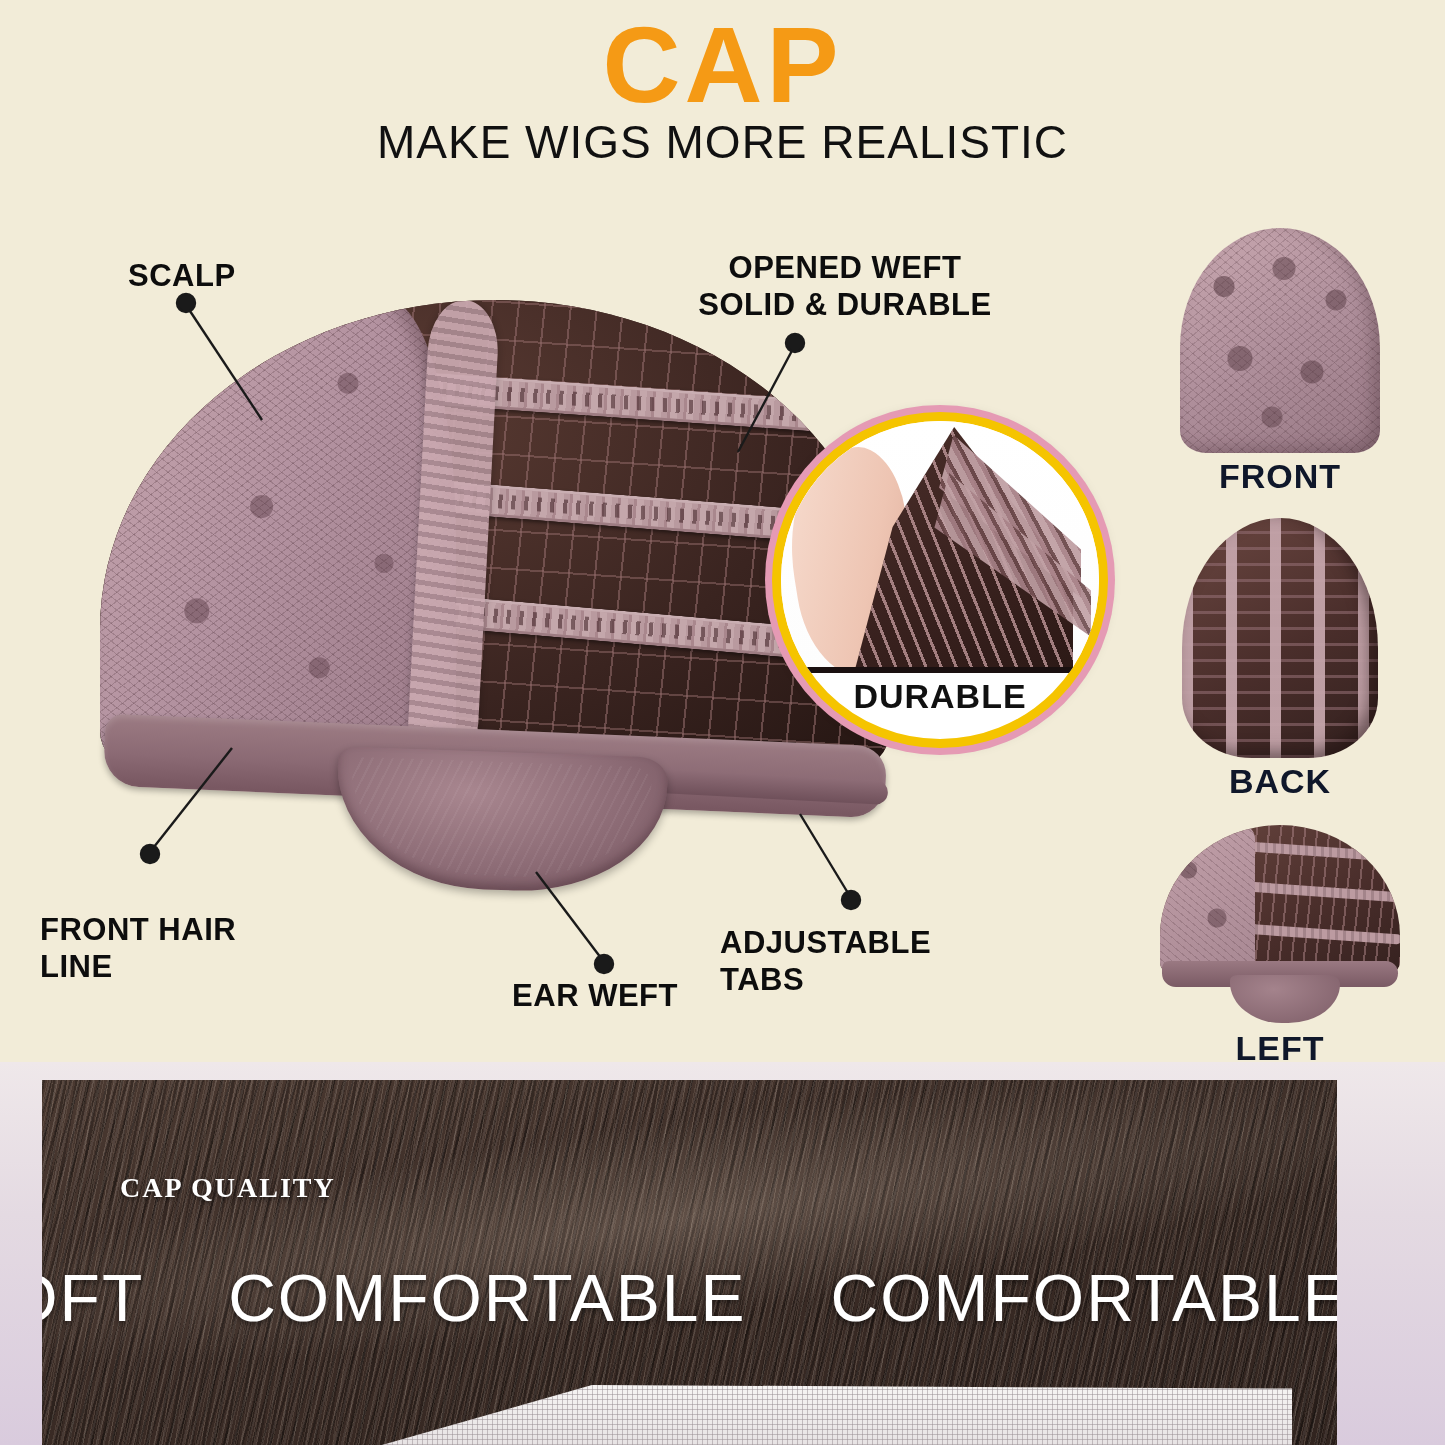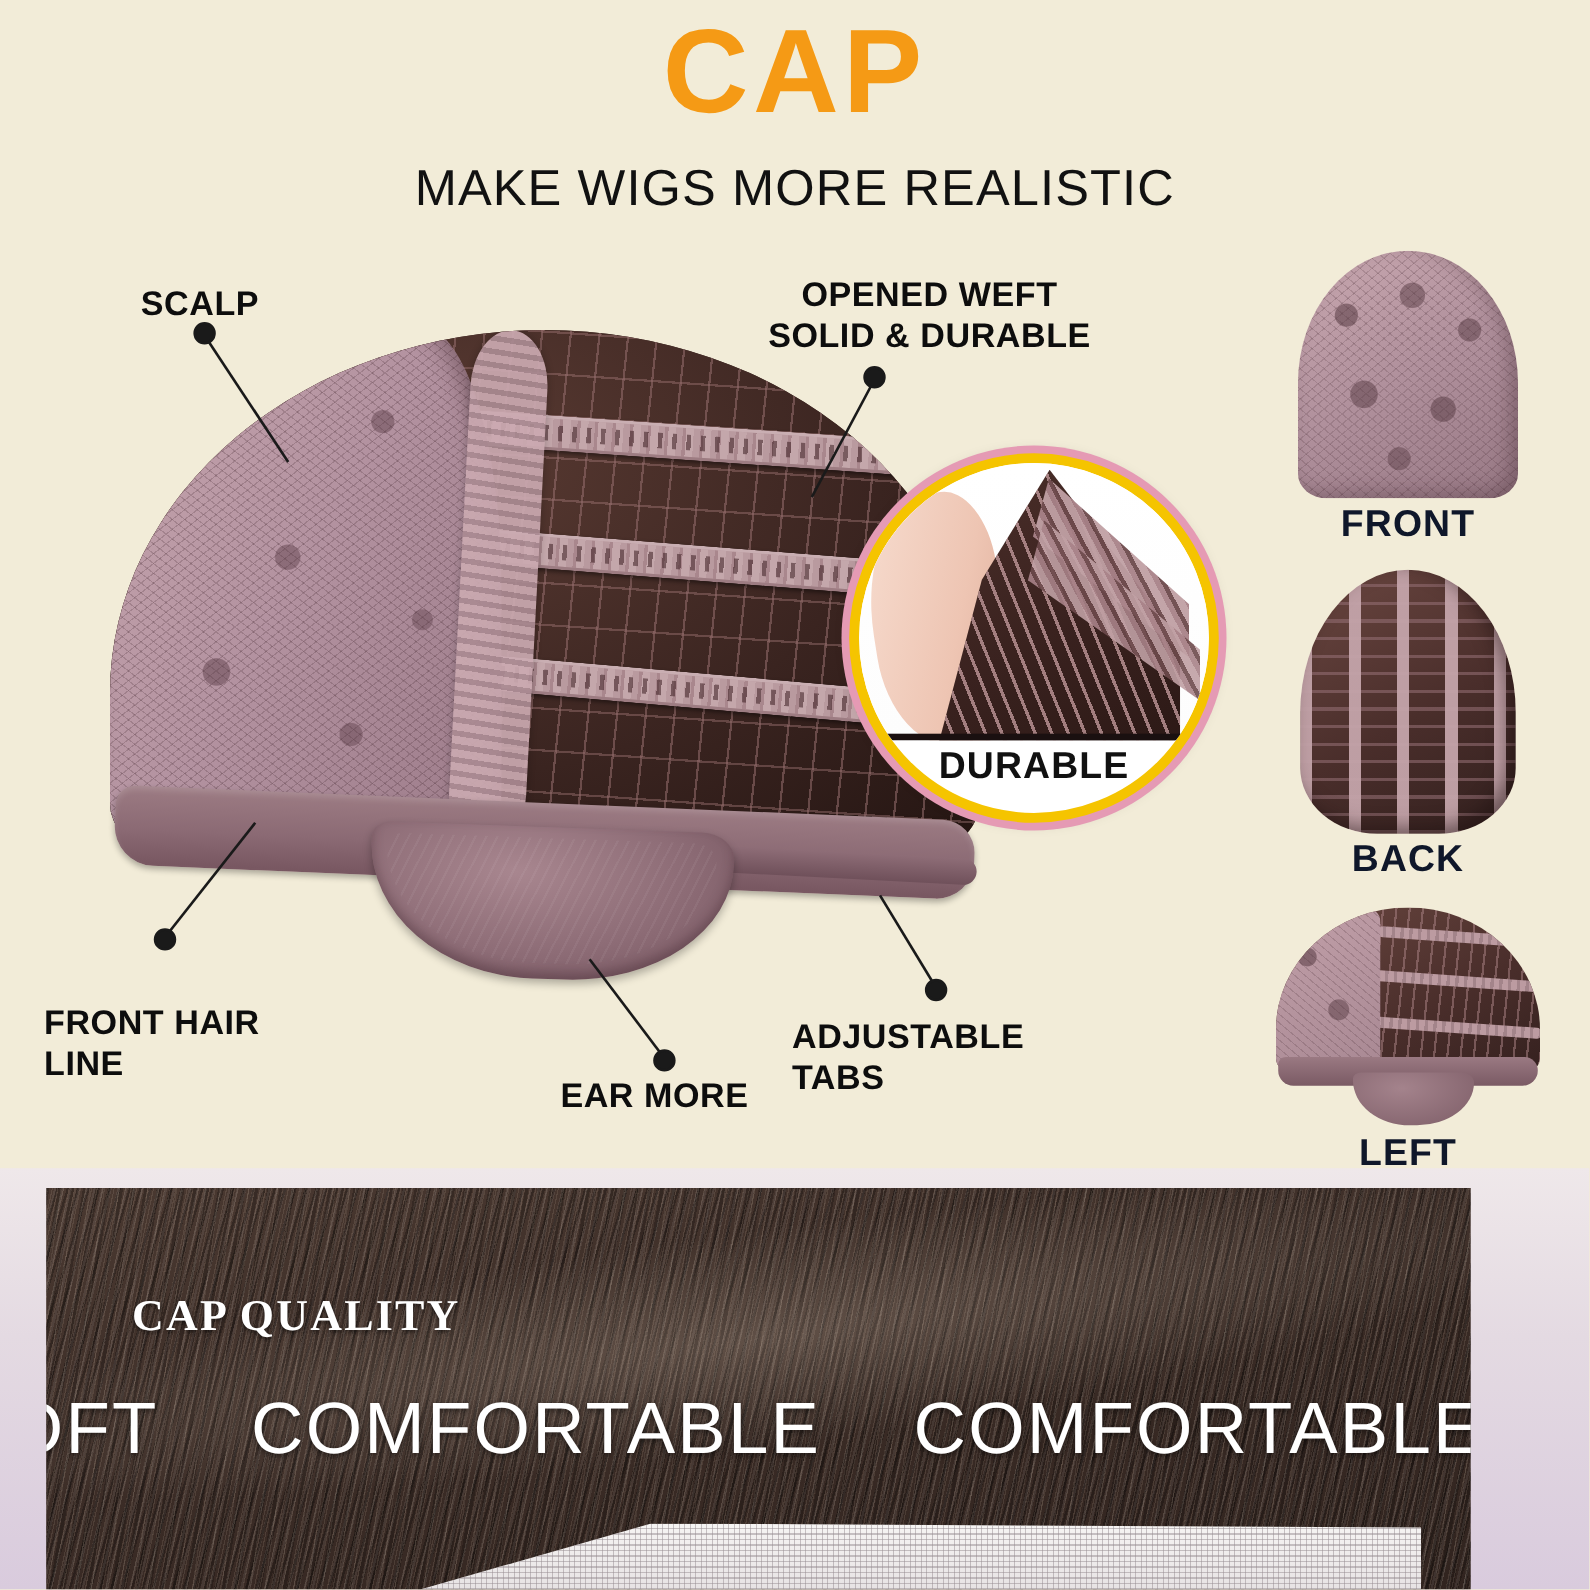--- a/index.html
+++ b/index.html
@@ -13,21 +13,21 @@
   .stage{position:absolute;inset:0;}
 
   
   #title{
     position:absolute;top:8px;left:0;width:100%;
     text-align:center;
     font-size:108px;font-weight:bold;letter-spacing:4px;
     color:#f59a15;line-height:1.05;
   }
   #subtitle{
-    position:absolute;top:143px;left:0;width:100%;
+    position:absolute;top:115px;left:0;width:100%;
     text-align:center;
     font-size:46px;font-weight:400;letter-spacing:1px;
     color:#111;
   }
 
   
   .label{
     position:absolute;
     color:#0d0d0d;
     font-weight:bold;
@@ -281,21 +281,21 @@
     position:absolute;left:250px;bottom:0;width:1000px;height:60px;
     background:
       repeating-linear-gradient(0deg, rgba(150,140,145,.5) 0 1px, rgba(0,0,0,0) 1px 5px),
       repeating-linear-gradient(90deg, rgba(150,140,145,.5) 0 1px, rgba(0,0,0,0) 1px 5px),
       linear-gradient(180deg,#f6f4f3 0%,#e7e3e4 100%);
     clip-path:polygon(9% 100%, 30% 0%, 100% 6%, 100% 100%);
   }
   #cap-quality{
     position:absolute;left:78px;top:92px;
     color:#ffffff;font-family:"Liberation Serif",serif;
-    font-weight:bold;font-size:40px;letter-spacing:2px;
+    font-weight:bold;font-size:28px;letter-spacing:2px;
     text-shadow:0 2px 4px rgba(0,0,0,.6);
   }
   .qual-row{
     position:absolute;left:0;right:0;top:180px;
     display:flex;justify-content:center;gap:84px;
     padding-right:70px;
   }
   .qual-word{
     color:#ffffff;font-size:66px;font-weight:300;letter-spacing:2px;
     text-shadow:0 2px 6px rgba(0,0,0,.55);
@@ -336,21 +336,21 @@
       <line x1="851" y1="898" x2="800" y2="814"></line>
         <circle cx="851" cy="900" r="9"></circle>
     </g>
   </svg>
 
   <div class="label lbl-scalp">SCALP</div>
   <div class="label lbl-weft">OPENED WEFT
 SOLID &amp; DURABLE</div>
   <div class="label lbl-frontline">FRONT HAIR
 LINE</div>
-  <div class="label lbl-eartabs">EAR MORE</div>
+  <div class="label lbl-eartabs">EAR WEFT</div>
   <div class="label lbl-adjtabs">ADJUSTABLE
 TABS</div>
 
   <div id="elastic">
     <div class="el-photo">
       <div class="el-hand"></div>
       <div class="el-capfold"></div>
       <div class="el-lace"></div>
       <div class="el-lace2"></div>
       <div class="el-base"></div>

